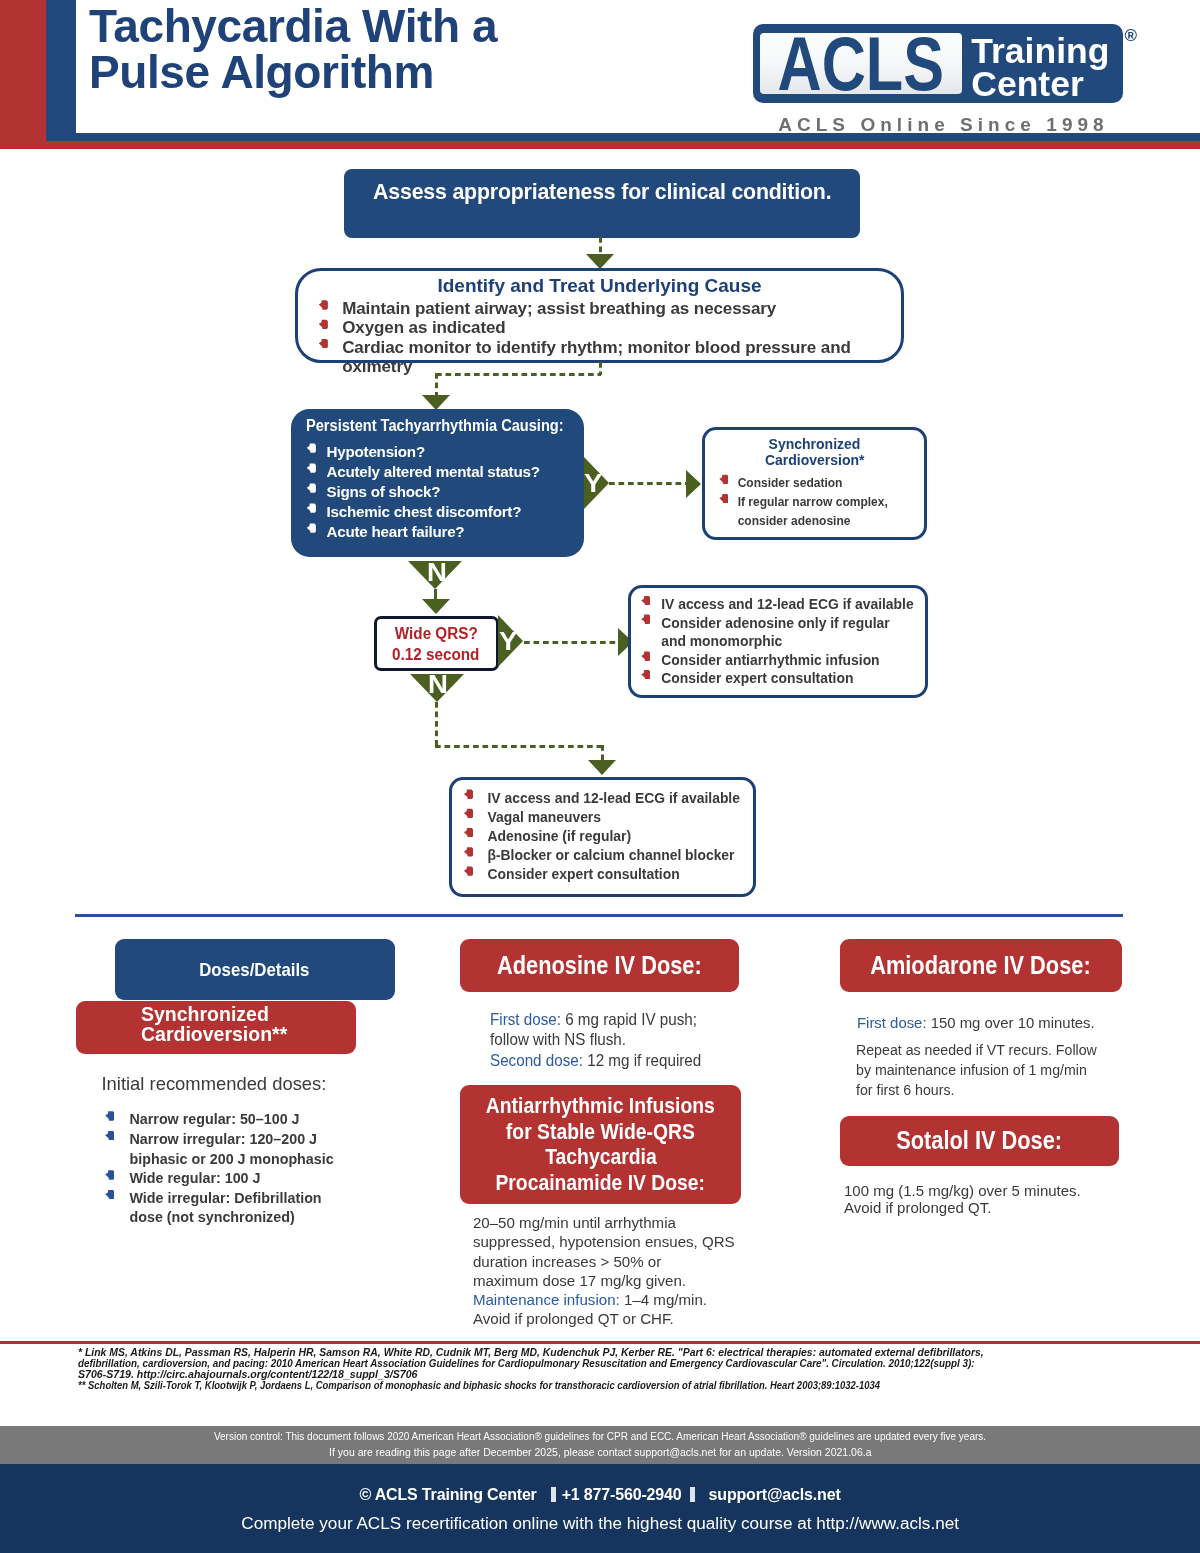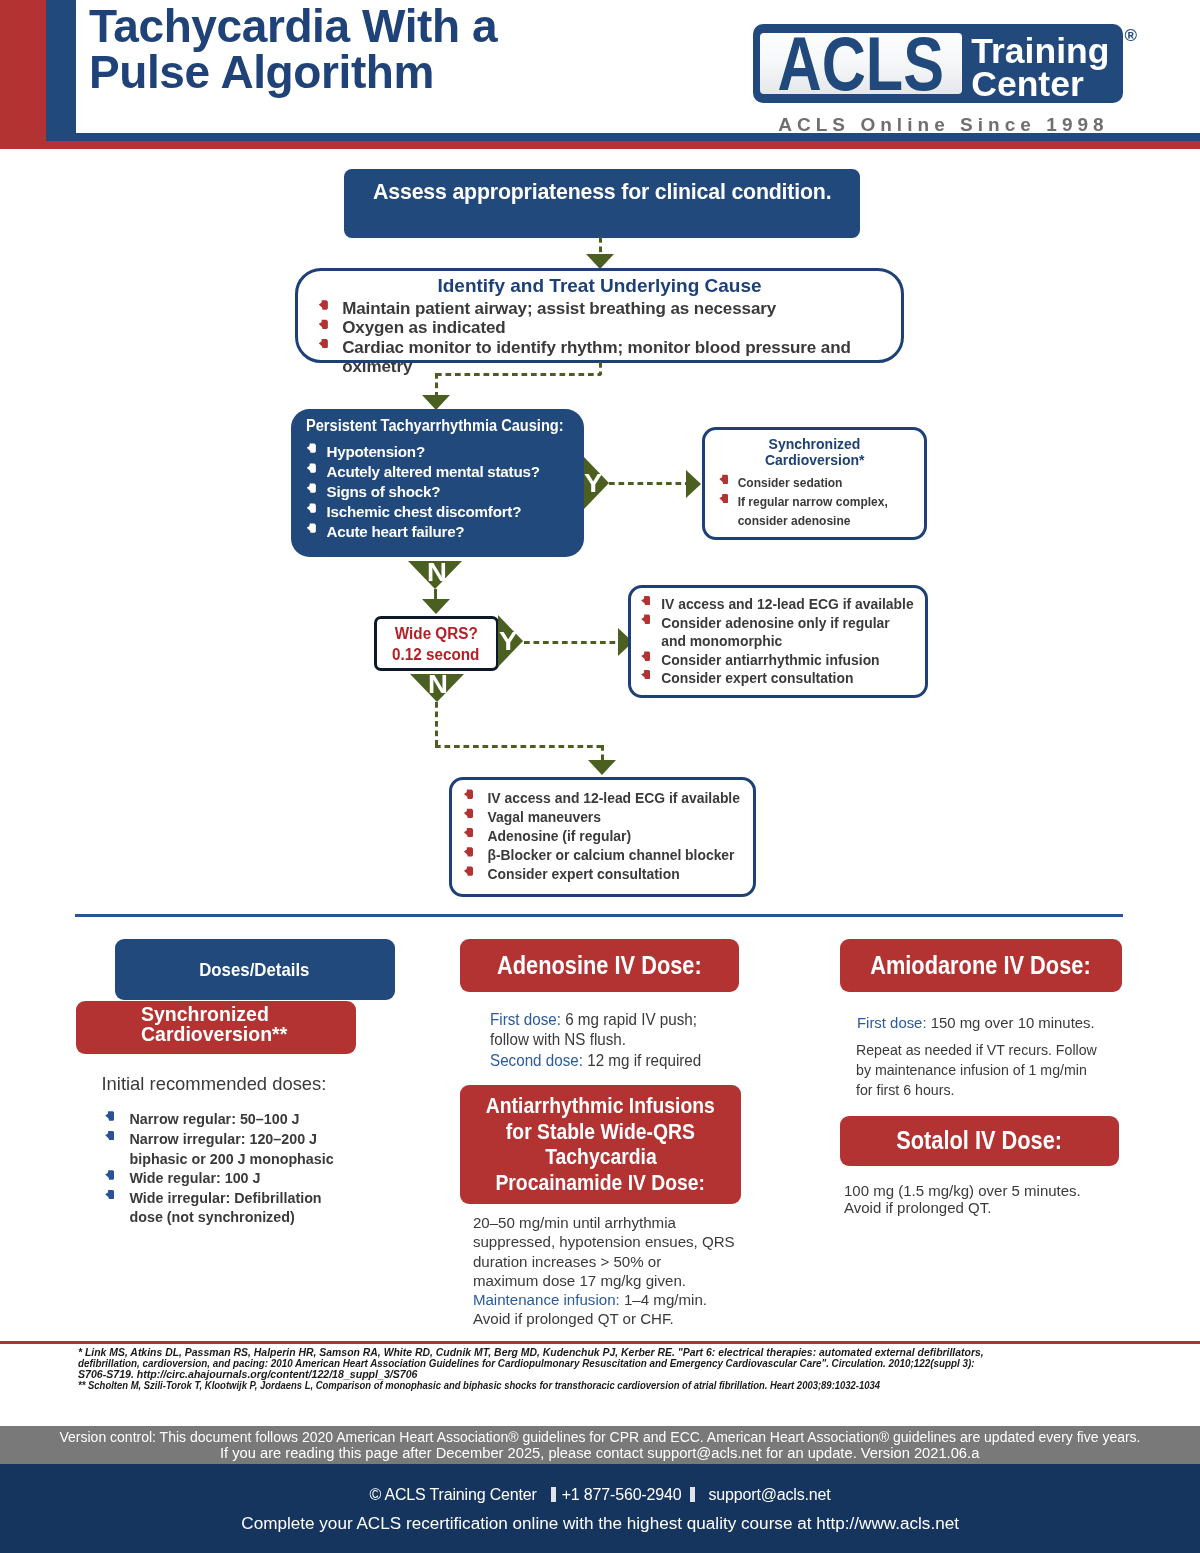--- a/index.html
+++ b/index.html
@@ -166,25 +166,25 @@
   
   #red-rule{left:0;top:1341px;width:1200px;height:2.7px;background:#b33333;}
   #footnotes{left:78.2px;top:1346.5px;width:1060px;color:#1a1a1a;font-size:10.3px;
       font-style:italic;font-weight:bold;line-height:11.2px;white-space:nowrap;}
     .fnl{display:inline-block;transform-origin:left center;}
   .fn1{transform:scaleX(1.013);}
   .fn2{transform:scaleX(0.957);}
   .fn3{transform:scaleX(1.028);}
   .fn4{transform:scaleX(0.92);}
   #graybar{left:0;top:1426px;width:1200px;height:38px;background:#797979;}
-  #graytext{left:0;top:1428.5px;width:1200px;color:#fff;font-size:14px;line-height:16.5px;text-align:center;}
+  #graytext{left:0;top:1428.5px;width:1200px;color:#fff;font-size:10px;line-height:16.5px;text-align:center;}
   #graytext span{display:inline-block;white-space:nowrap;}
   #graytext .g2{transform:scaleX(1.05);}
   #bluefoot{left:0;top:1464px;width:1200px;height:89px;background:#16355e;}
-  #foot1{left:0;top:1485.5px;width:1200px;color:#fff;font-size:16px;text-align:center;}
+  #foot1{left:0;top:1485.5px;width:1200px;color:#fff;font-size:16px;text-align:center;font-weight:bold;}
   .sep{display:inline-block;width:5px;height:15.4px;background:#dfe3ea;vertical-align:-2.4px;}
   .sepa{margin:0 5.4px 0 14.6px;}
   .sepb{margin:0 13.8px 0 8.3px;}
   #foot2{left:0;top:1512.5px;width:1200px;color:#fff;font-size:17.3px;text-align:center;}
   .f2{display:inline-block;transform:scaleX(0.991);white-space:nowrap;}
   #foot1{letter-spacing:-0.17px;}
 </style>
 </head>
 <body>
 

